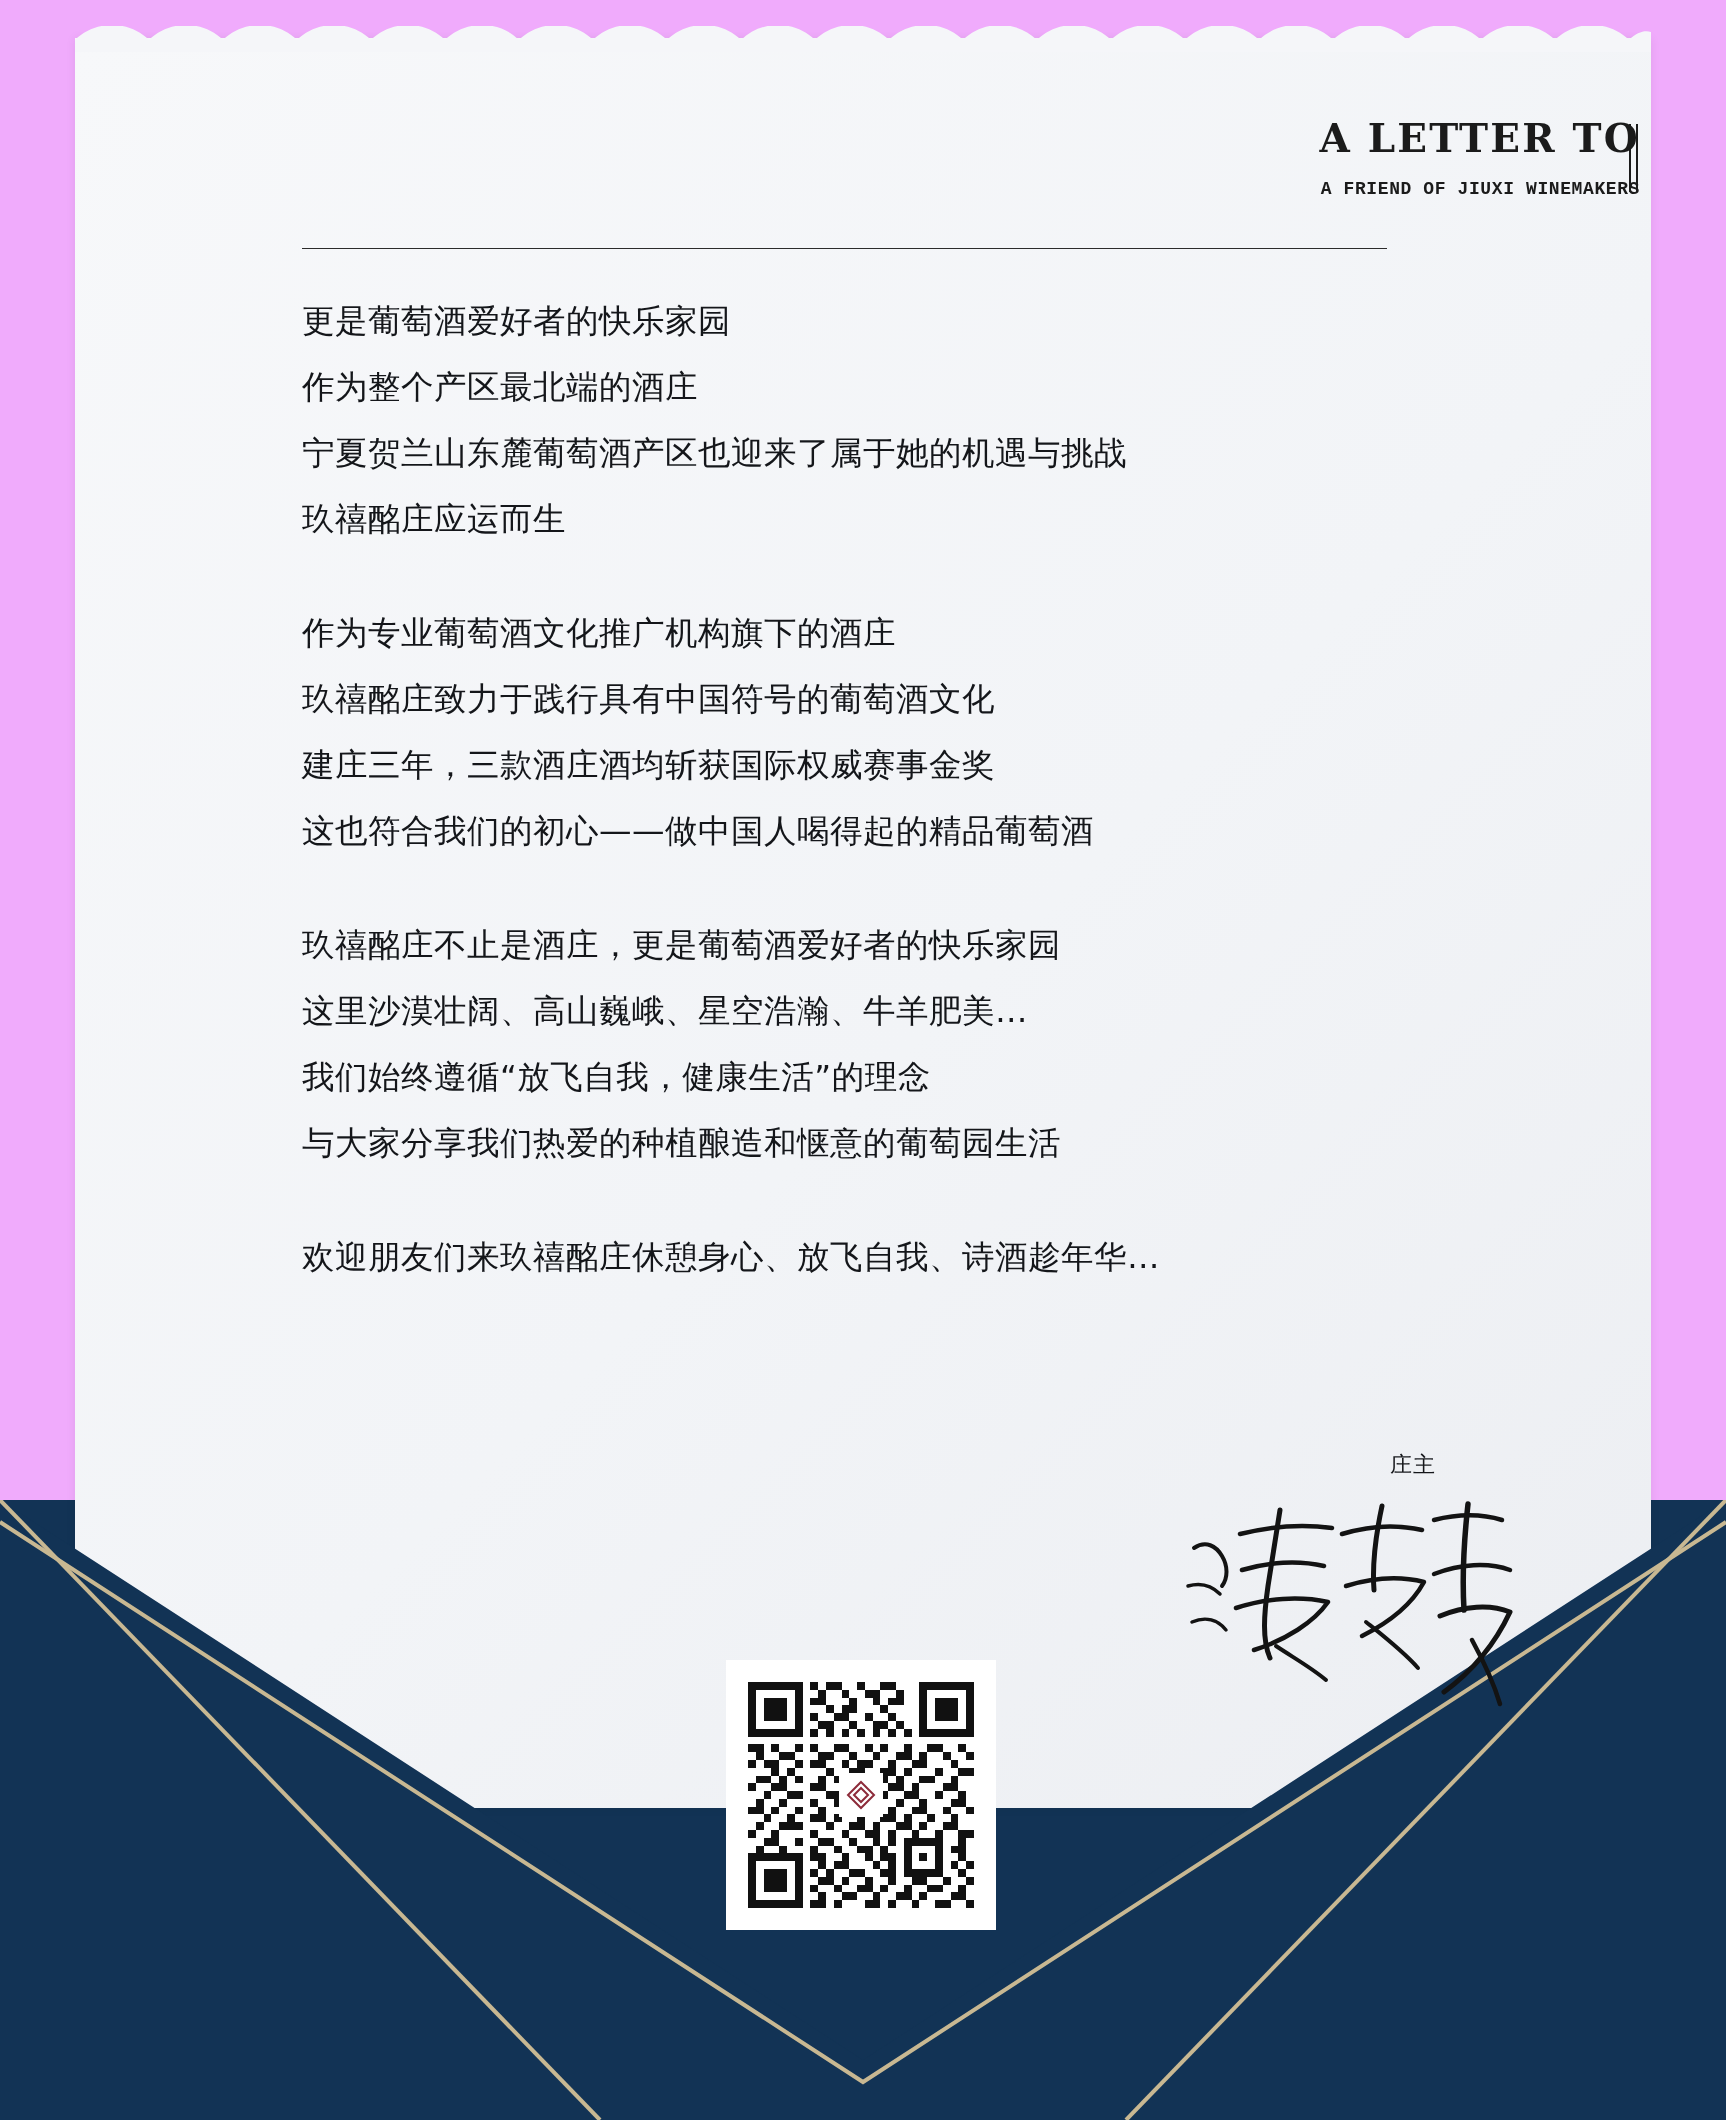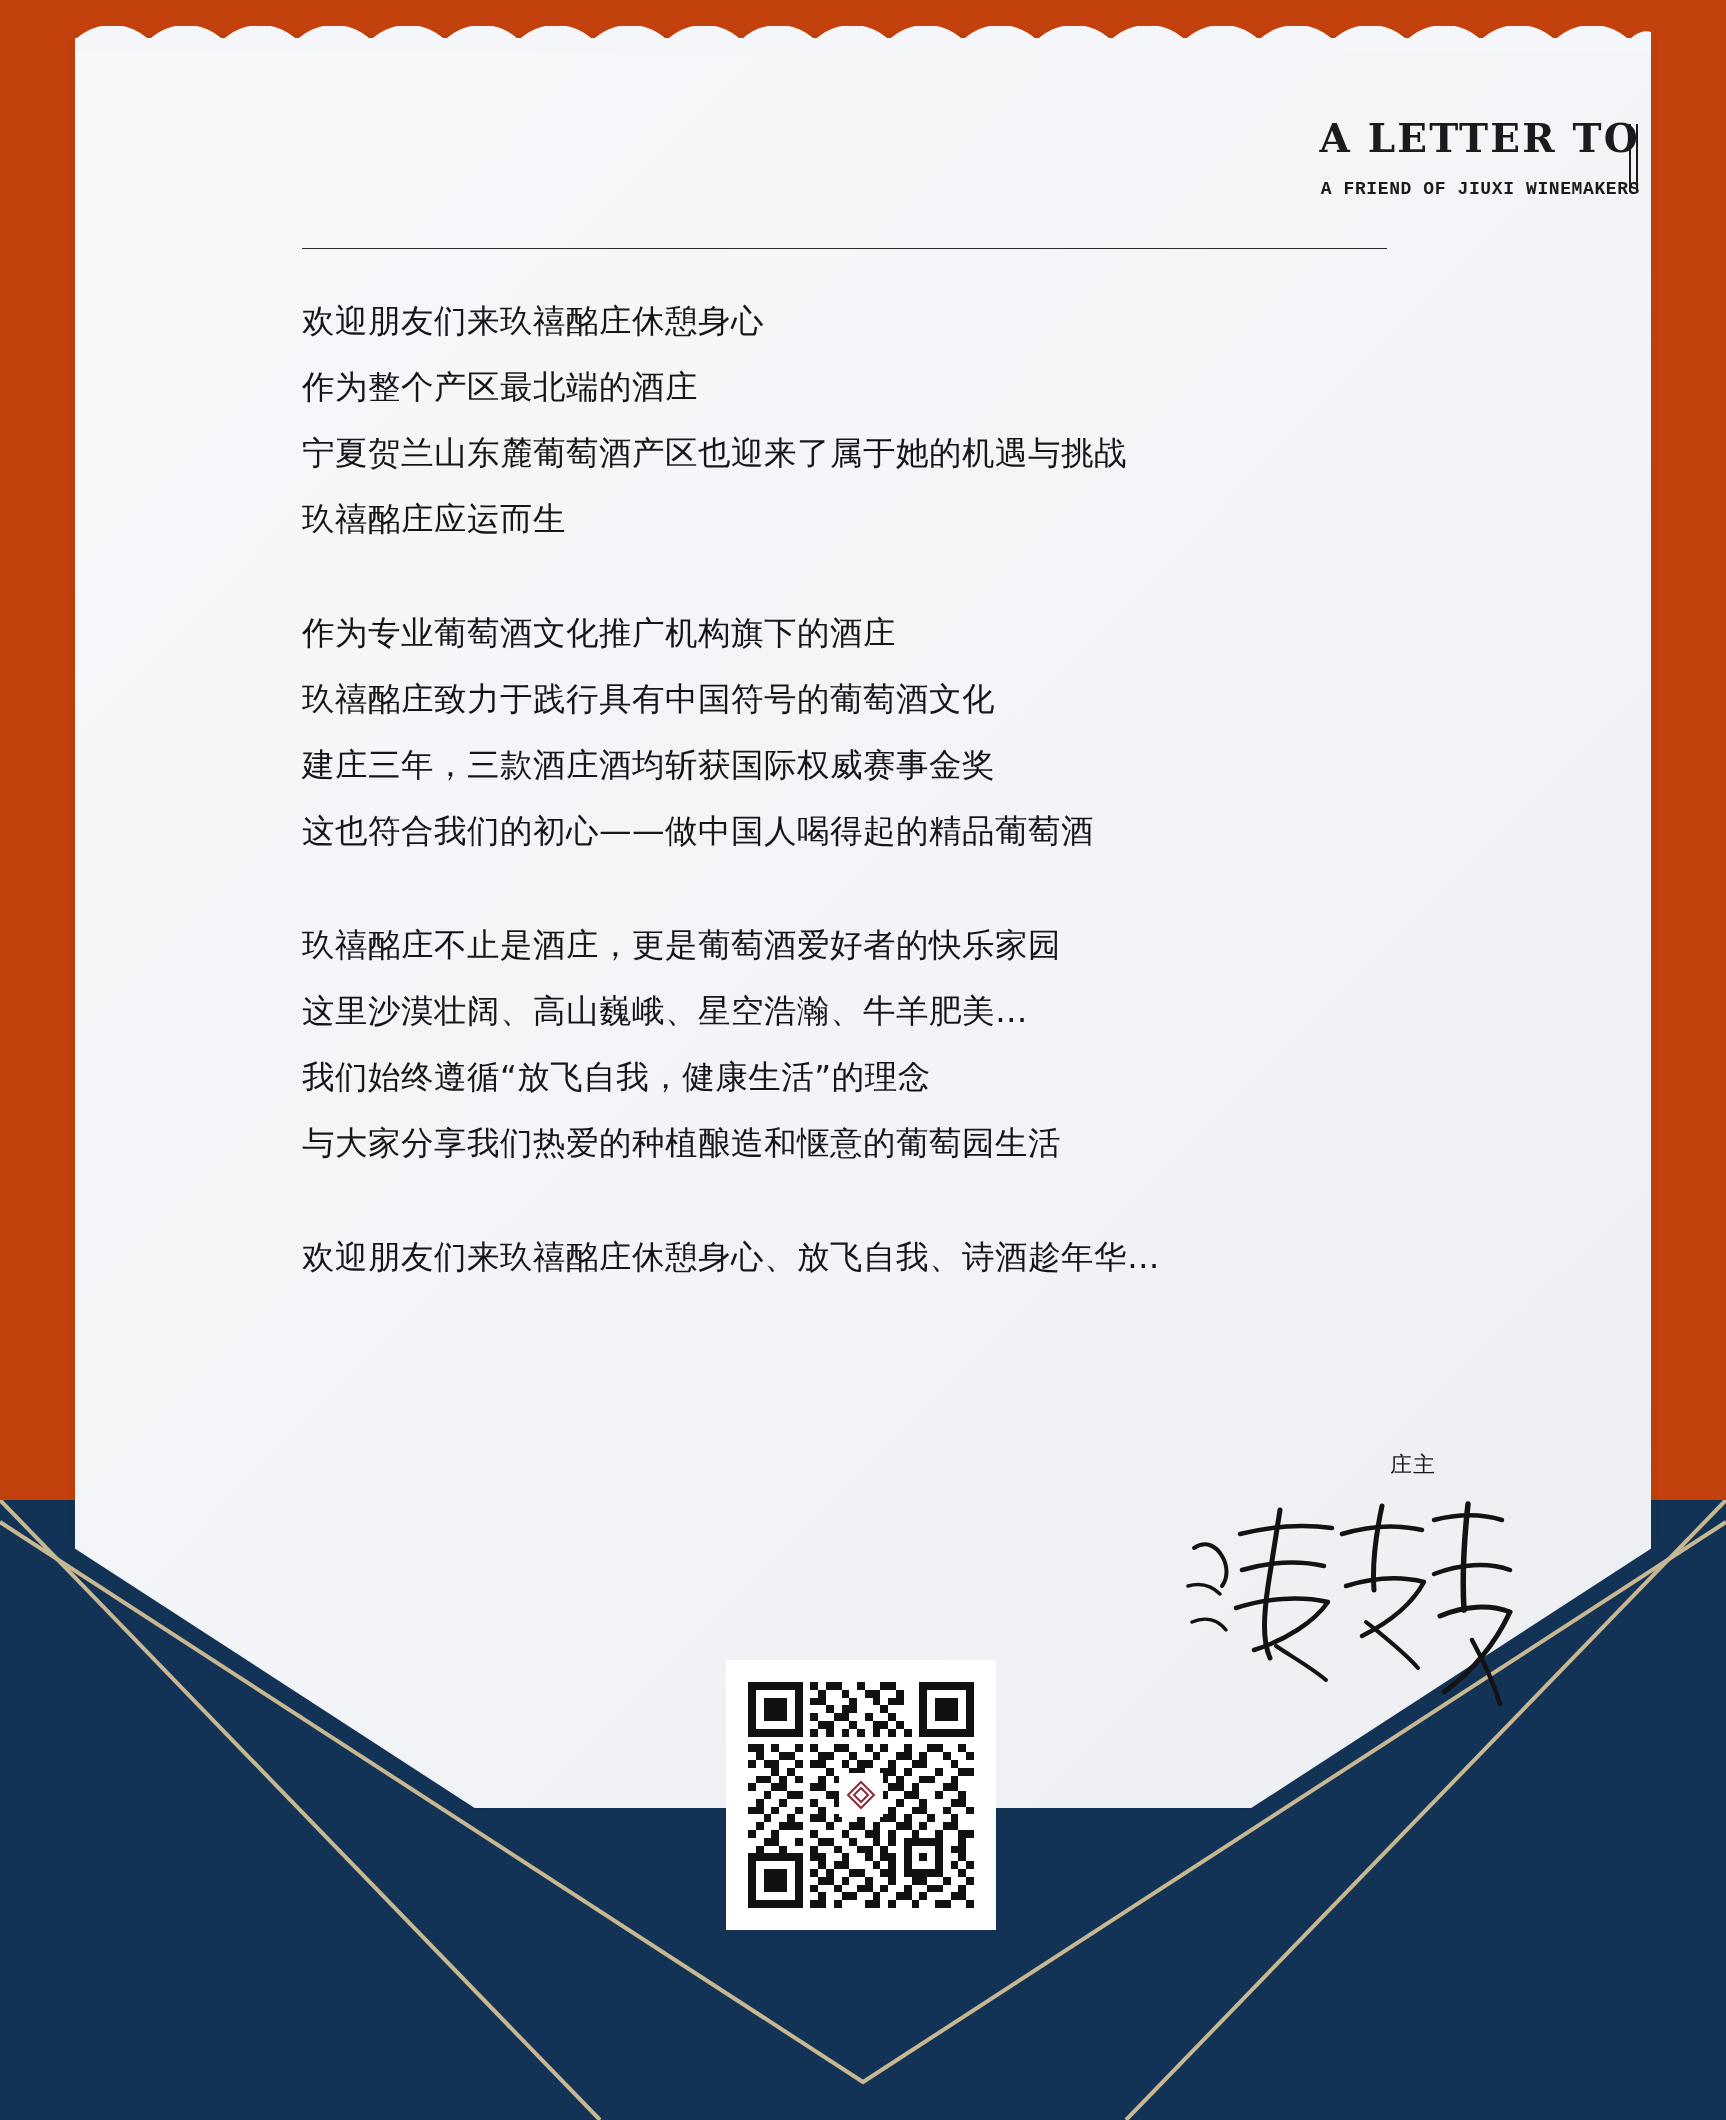--- a/index.html
+++ b/index.html
@@ -7,21 +7,21 @@
     padding: 0;
     background: #ffffff;
   }
   body {
     font-family: "DejaVu Sans", "Liberation Sans", sans-serif;
   }
   .page {
     position: relative;
     width: 1726px;
     height: 2120px;
-    background: #c2410c;
+    background: #f0abfc;
     overflow: hidden;
   }
 
   
   .envelope {
     position: absolute;
     left: 0;
     top: 1500px;
     width: 1726px;
     height: 620px;
@@ -252,21 +252,21 @@
         <i></i>
     </div>
     <div class="header-title">A LETTER TO</div>
     <div class="header-sub">A FRIEND OF JIUXI WINEMAKERS</div>
   </div>
 
   <div class="rule"></div>
 
   <div class="body-text">
       <p>
-        <span class="line">欢迎朋友们来玖禧酩庄休憩身心</span>
+        <span class="line">更是葡萄酒爱好者的快乐家园</span>
         <span class="line">作为整个产区最北端的酒庄</span>
         <span class="line">宁夏贺兰山东麓葡萄酒产区也迎来了属于她的机遇与挑战</span>
         <span class="line">玖禧酩庄应运而生</span>
       </p>
       <p>
         <span class="line">作为专业葡萄酒文化推广机构旗下的酒庄</span>
         <span class="line">玖禧酩庄致力于践行具有中国符号的葡萄酒文化</span>
         <span class="line">建庄三年，三款酒庄酒均斩获国际权威赛事金奖</span>
         <span class="line">这也符合我们的初心——做中国人喝得起的精品葡萄酒</span>
       </p>

